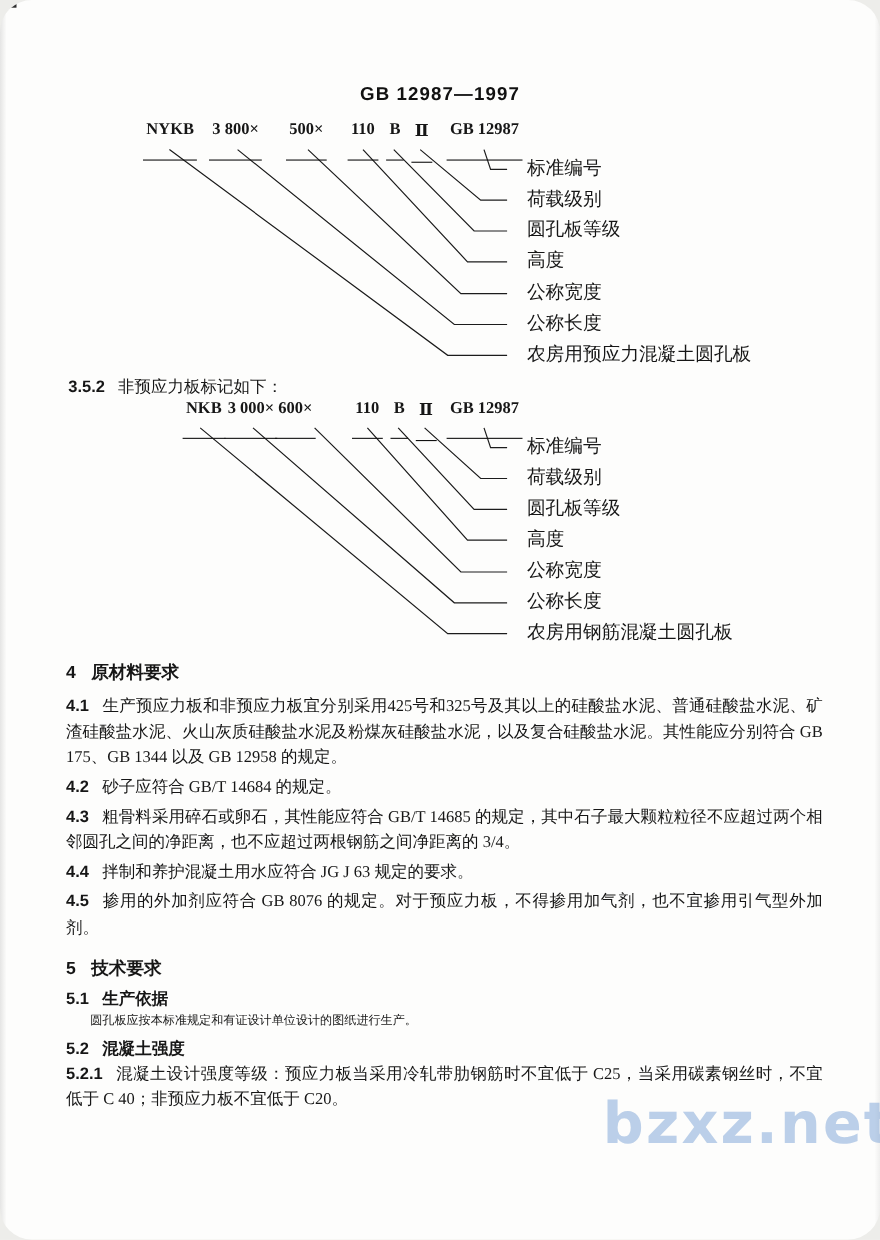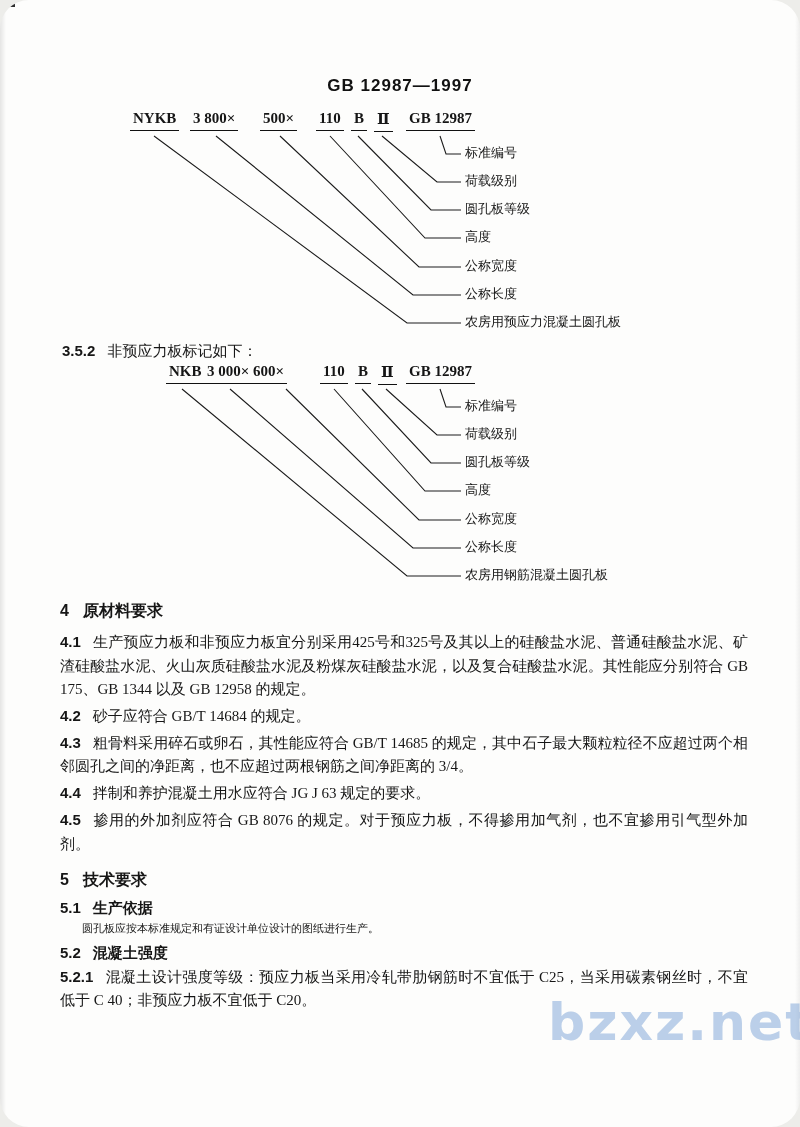--- a/index.html
+++ b/index.html
@@ -30,27 +30,27 @@
     font-size: 17px;
     letter-spacing: 1px;
     color: #111;
   }
 
   .diagram { position: relative; margin-left: 60px; width: 710px; height: 228px; margin-top: 14px; }
   .diagram svg { position: absolute; left: 0; top: 0; pointer-events: none; }
   .tok {
     position: absolute; top: 0;
     font-weight: bold; font-size: 15px;
-    padding: 0 3px 3px 3px;
+    padding: 0 3px 18px 3px;
     border-bottom: 1.5px solid #111;
     white-space: nowrap;
   }
   .dlabel {
-    position: absolute; left: 405px;
-    font-size: 13px; line-height: 20px;
+    position: absolute; left: 419px;
+    font-size: 17px; line-height: 20px;
     white-space: nowrap;
   }
 
   .clause {
     margin: 2px 52px 2px 60px;
     font-size: 15px;
     line-height: 1.58;
     text-align: justify;
   }
   .clause .num, .bold-sans {

